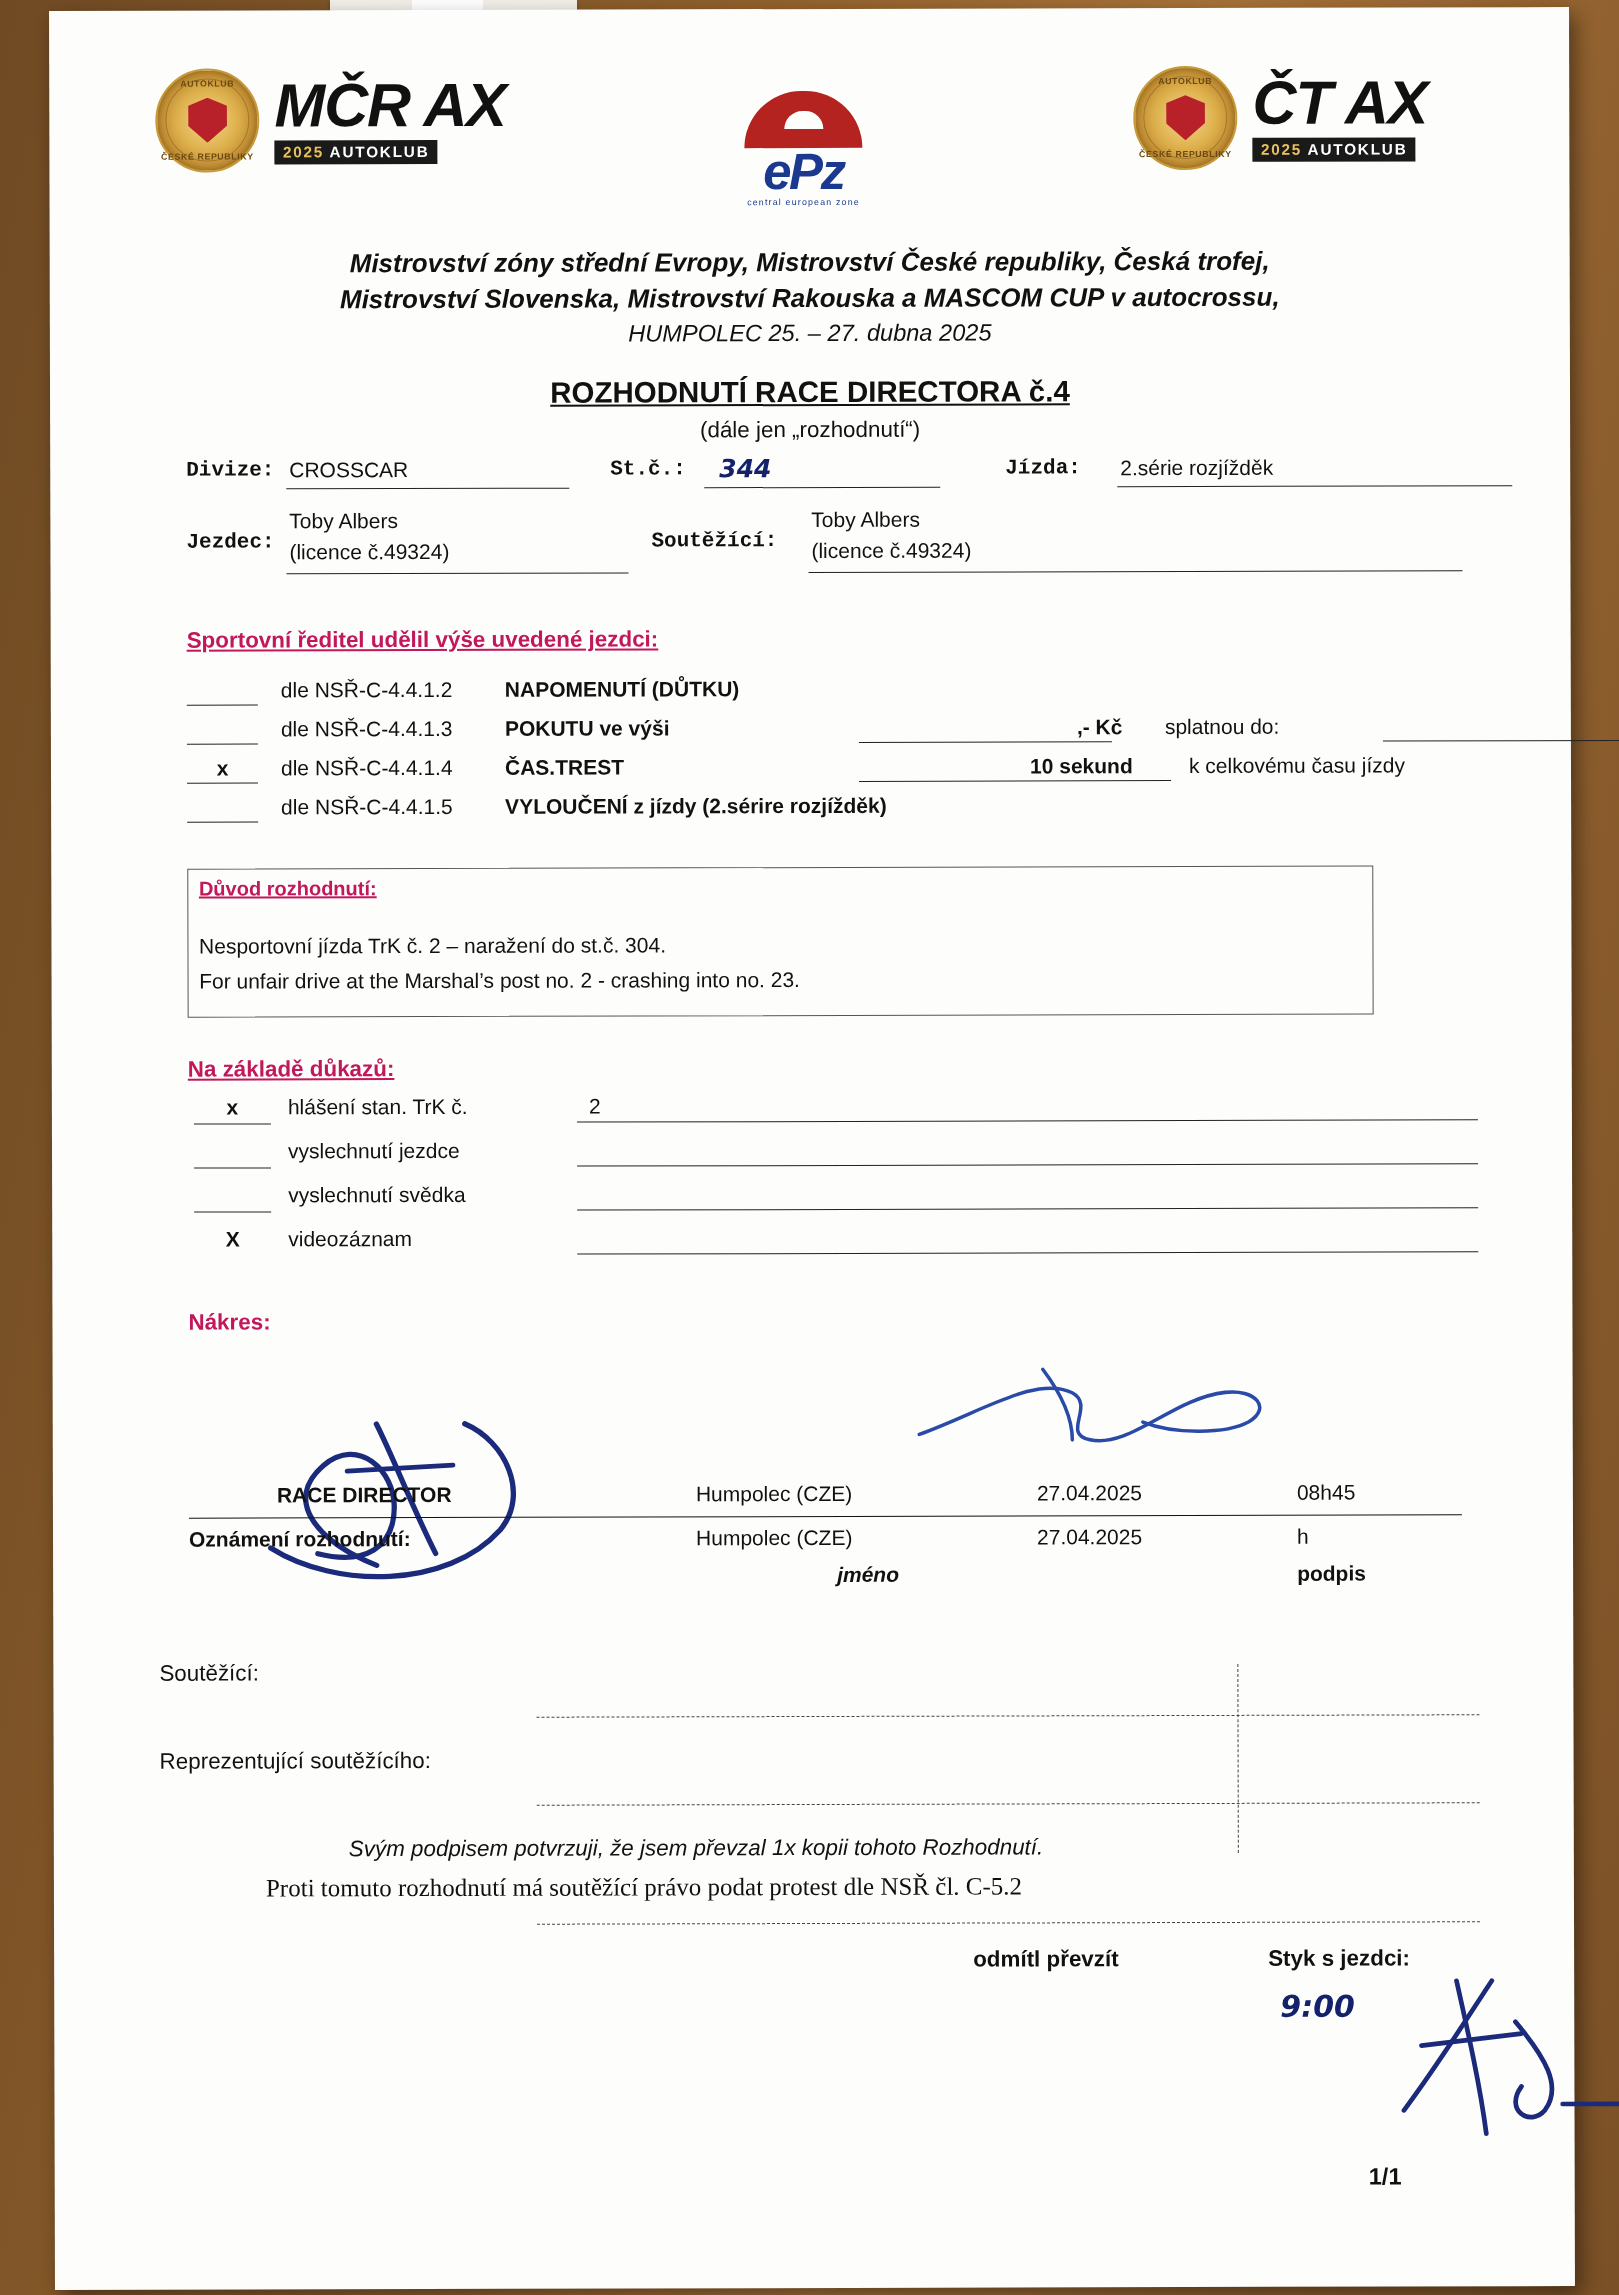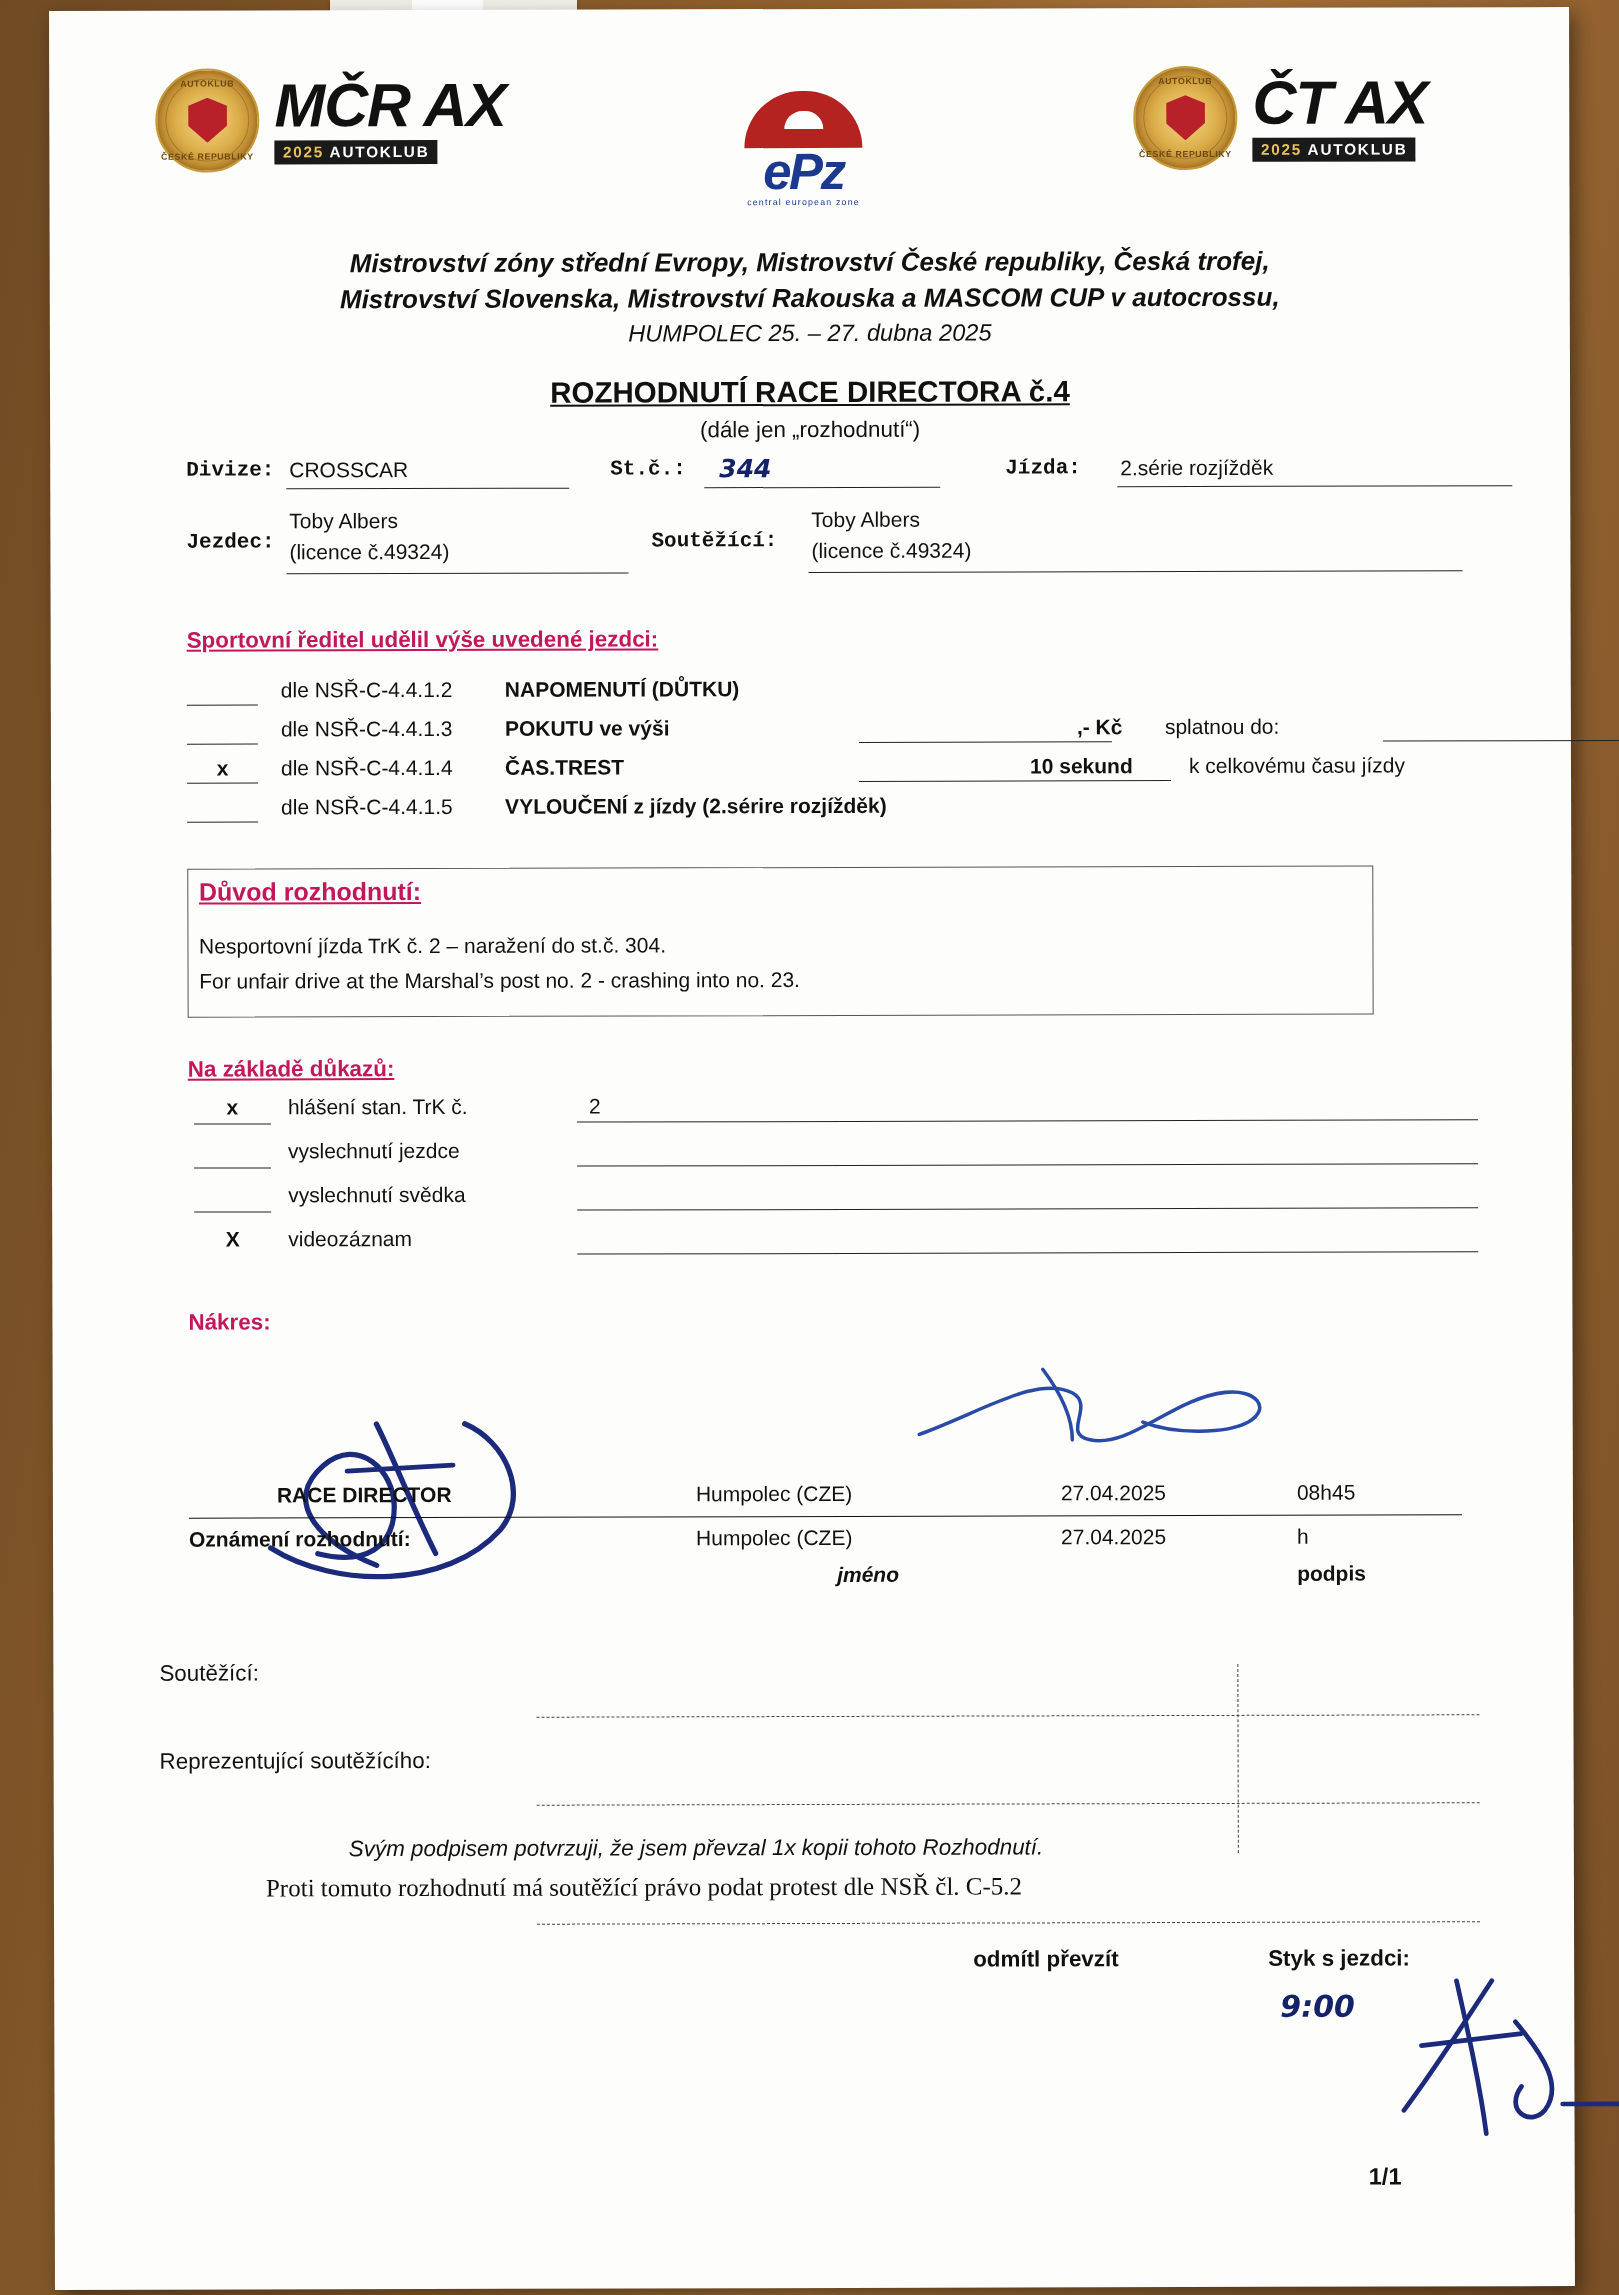--- a/index.html
+++ b/index.html
@@ -250,21 +250,21 @@
     border: 1.2px solid #555;
     width: 1184px;
     height: 147px;
   }
   .reason-title {
     position: absolute;
     left: 10.6px; top: 8.2px;
     color: #c2185b;
     font-weight: bold;
     text-decoration: underline;
-    font-size: 25px;
+    font-size: 20px;
   }
   .reason-l1 { position: absolute; left: 10.6px; top: 65px; font-size: 21px; }
   .reason-l2 { position: absolute; left: 10.6px; top: 100px; font-size: 21px; }
 
   
   .evid-title {
     margin-top: 39px;
     color: #c2185b;
     font-weight: bold;
     text-decoration: underline;
@@ -307,21 +307,21 @@
     color: #111;
   }
   .rd-line {
     position: absolute;
     left: 0; width: 1273px;
     border-bottom: 1.8px solid #111;
   }
   .rd-row { position: relative; height: 37px; }
   .rd-lbl { position: absolute; left: 88px; font-weight: bold; }
   .rd-place { position: absolute; left: 507px; }
-  .rd-date { position: absolute; left: 872px; }
+  .rd-date { position: absolute; left: 848px; }
   .rd-time { position: absolute; left: 1108px; }
   .rd-cap1 { position: absolute; left: 648px; font-weight: bold; font-style: italic; }
   .rd-cap2 { position: absolute; left: 1108px; font-weight: bold; }
 
   
   .bottom {
     position: absolute;
     left: 106px;
     top: 1650px;
     width: 1326px;

